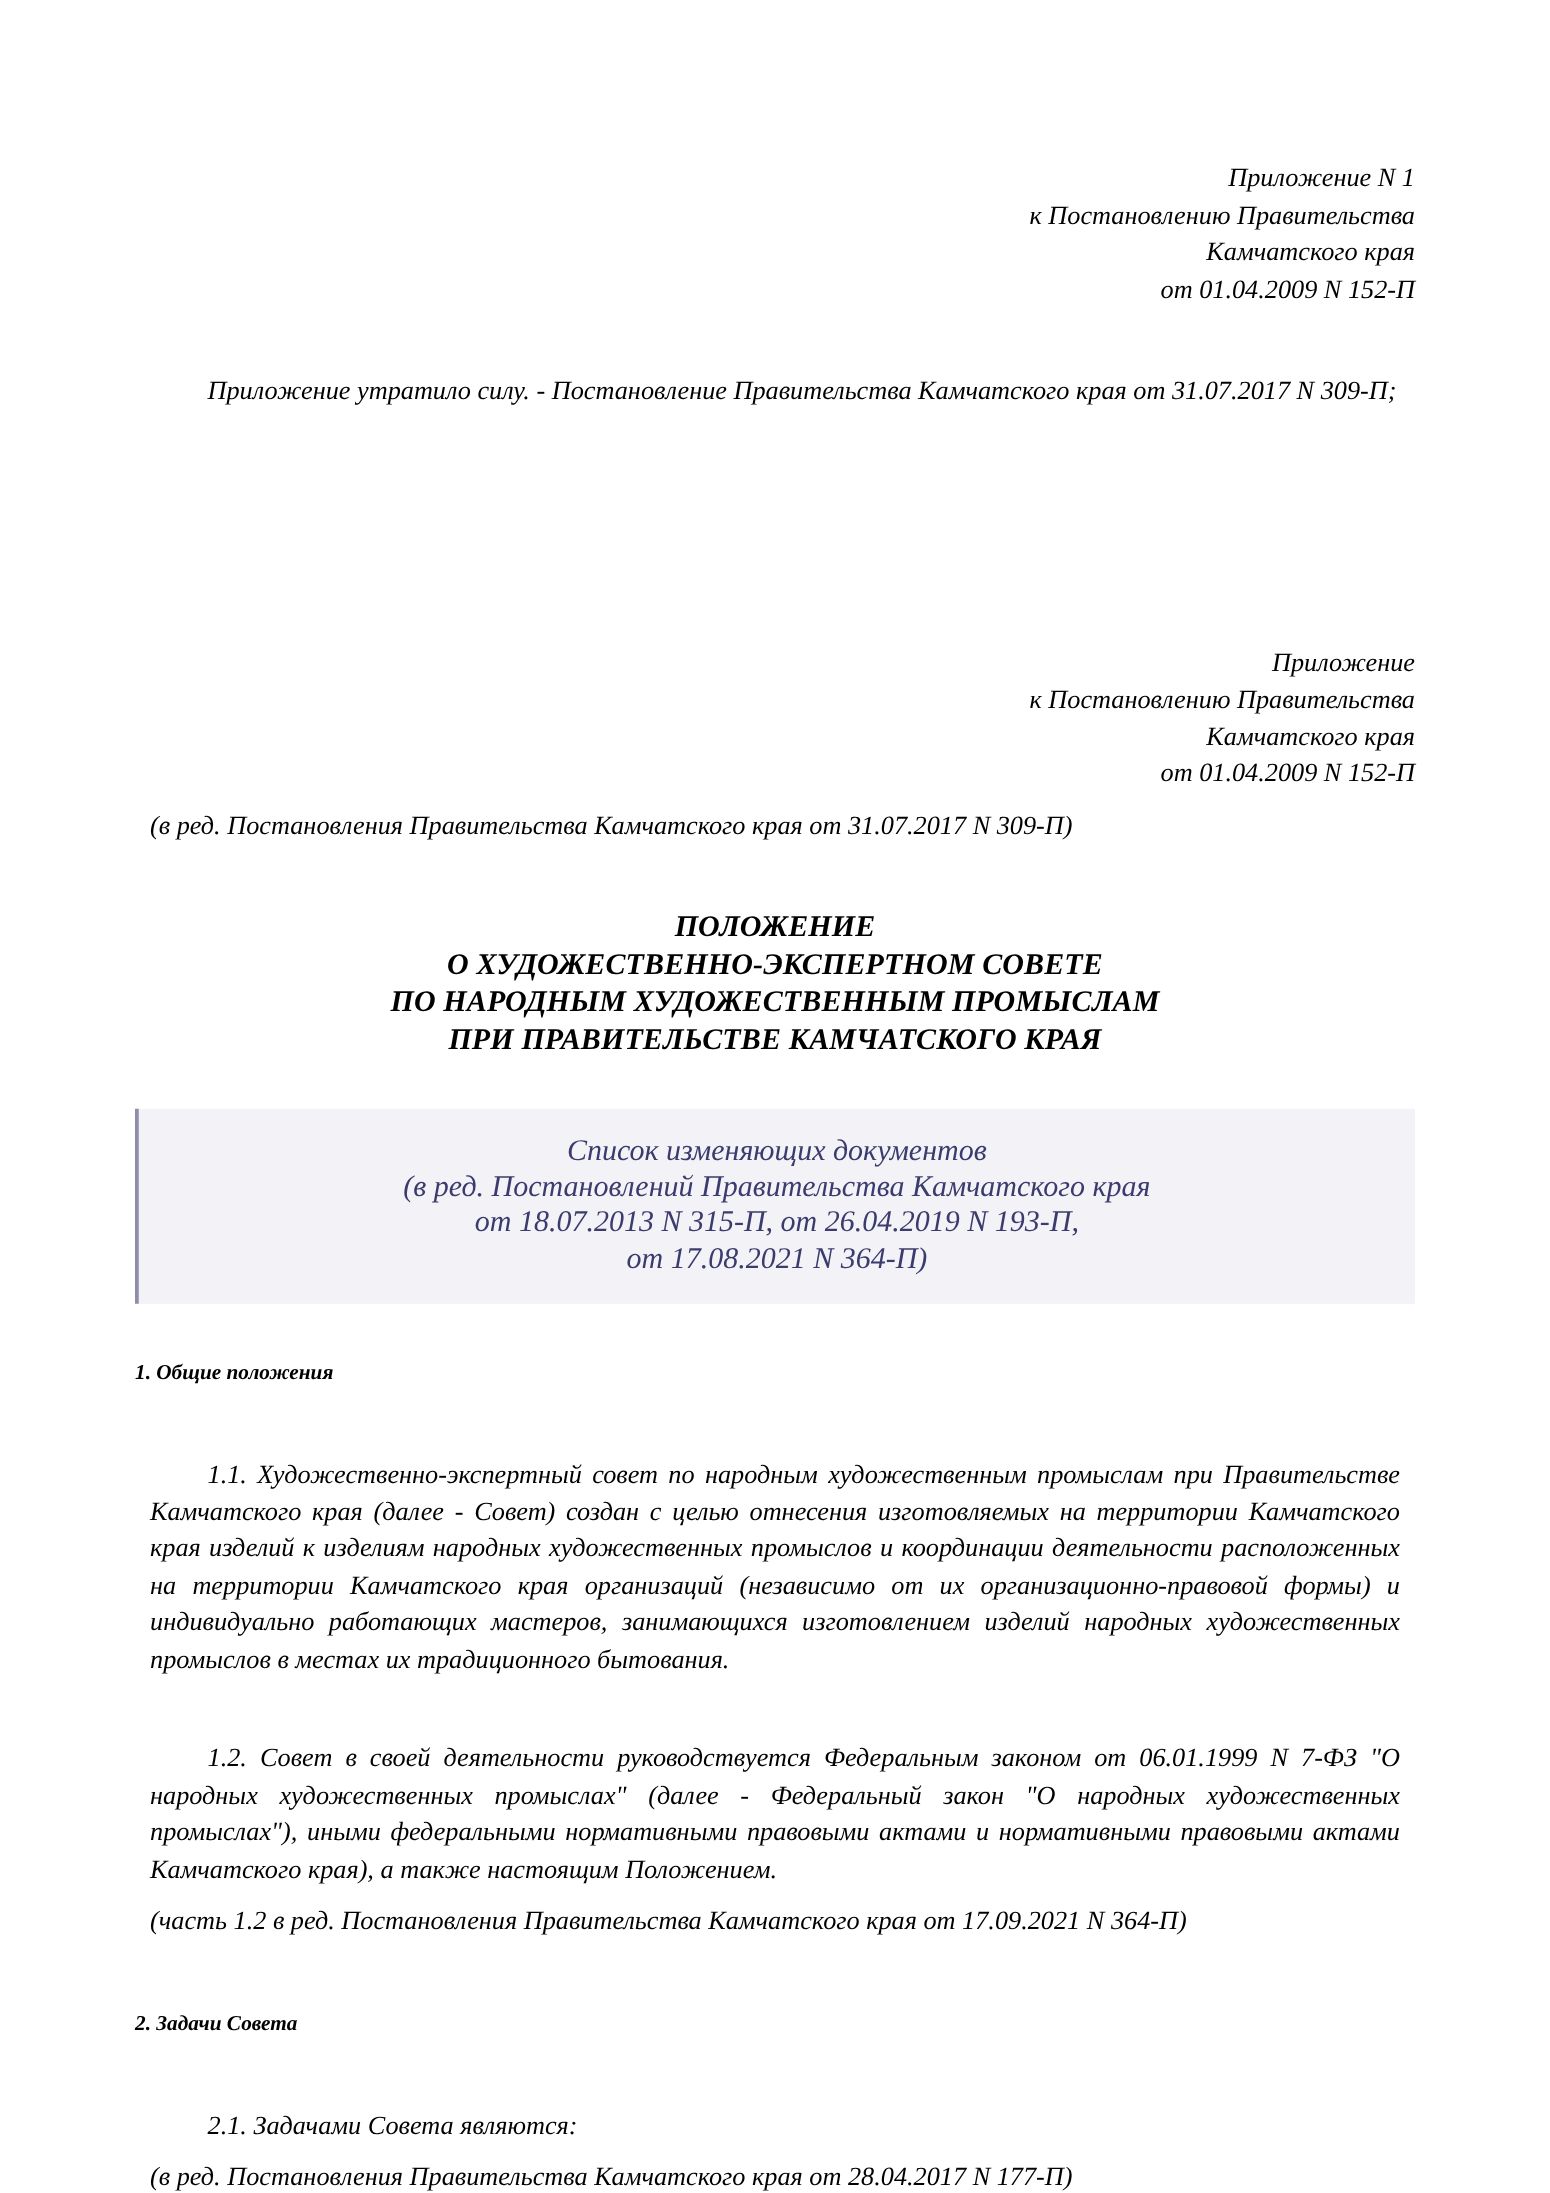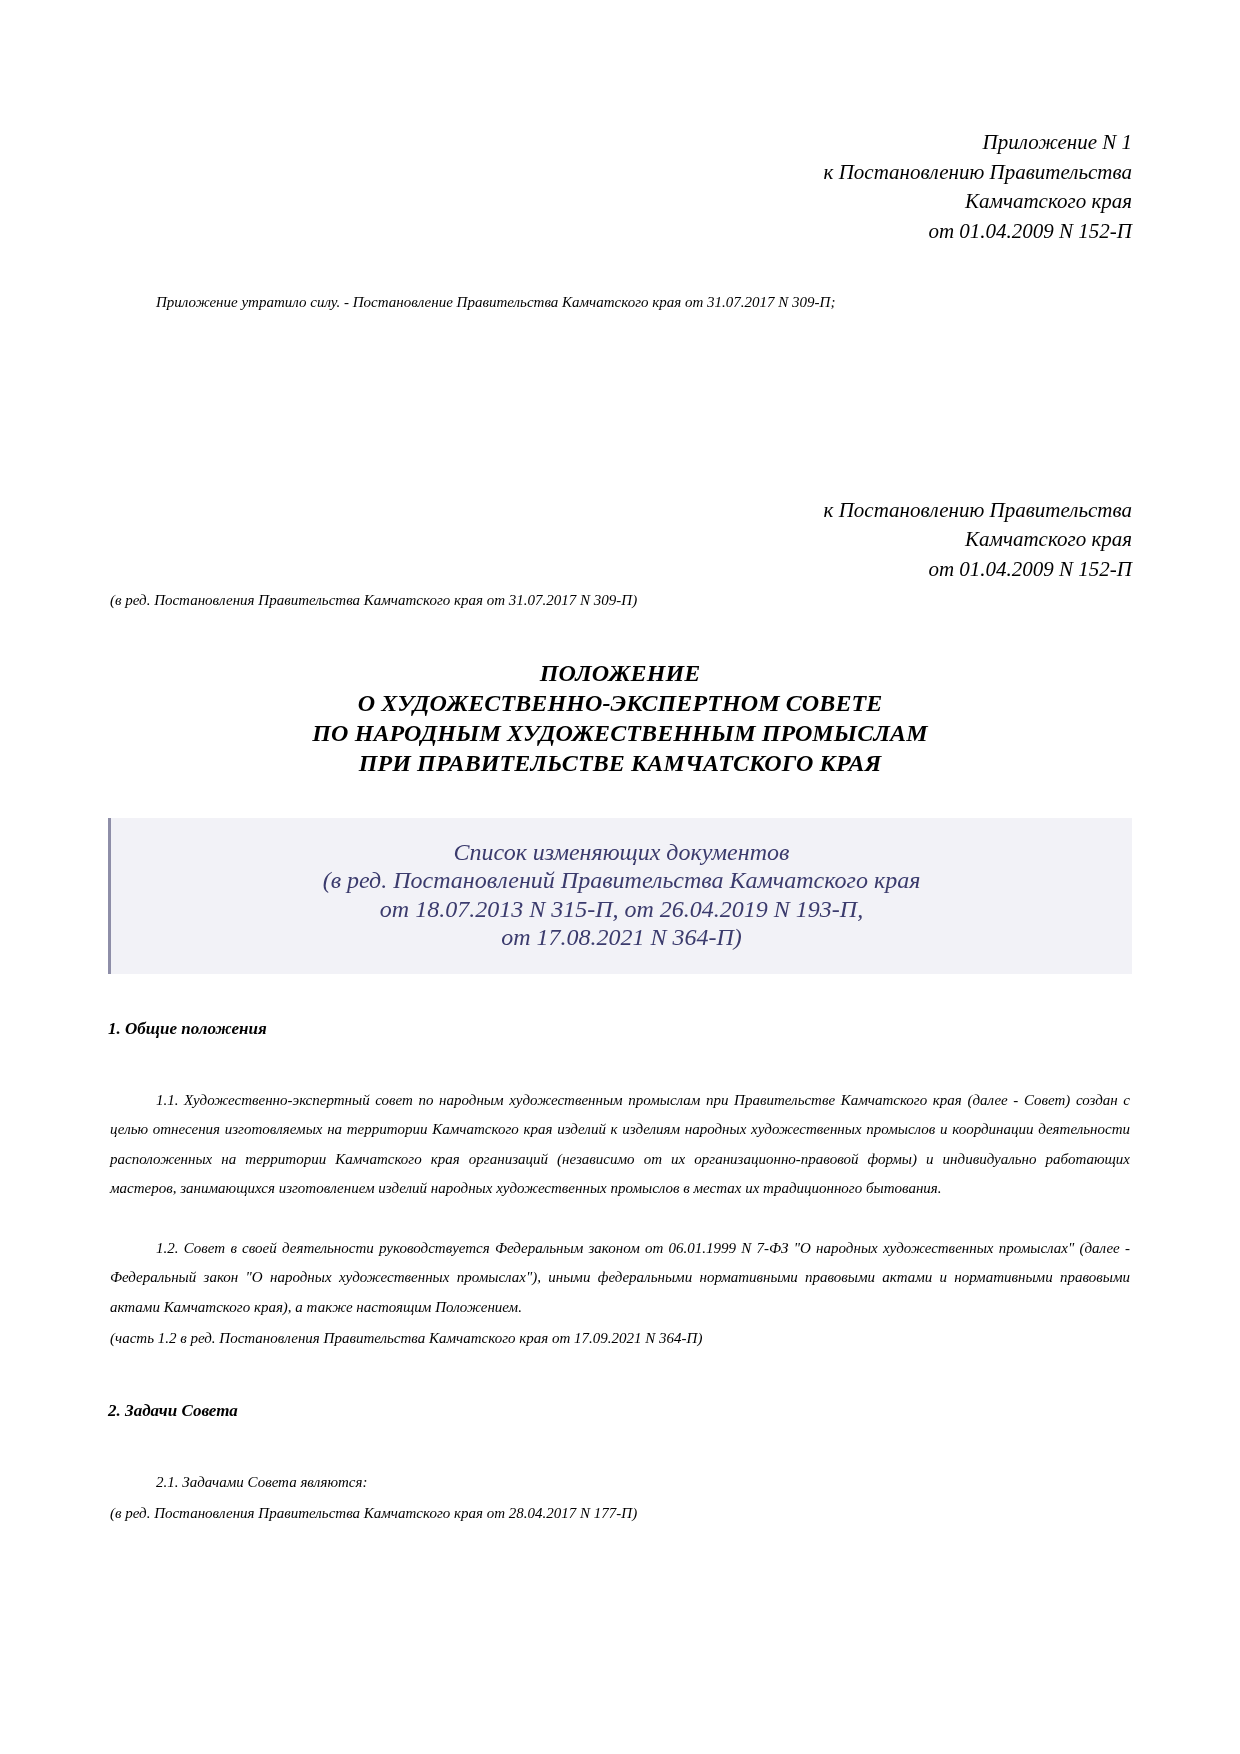--- a/index.html
+++ b/index.html
@@ -33,22 +33,22 @@
     font-size: 21px;
     line-height: 29.5px;
   }
   .ref-block .ref-line {
     display: block;
     white-space: nowrap;
   }
 
   
   p.para {
-    margin: 2px;
-    font-size: 15px;
+    margin: 12px;
+    font-size: 21px;
     line-height: 29.5px;
     text-align: justify;
     text-justify: inter-word;
   }
   p.indent {
     text-indent: 46px;
   }
   p.noindent {
     text-indent: 0;
   }
@@ -103,20 +103,21 @@
       <span class="ref-line">от 01.04.2009 N 152-П</span>
     </div>
 
     <div class="spacer-md"></div>
 
     <p class="para indent">Приложение утратило силу. - Постановление Правительства Камчатского края от 31.07.2017 N 309-П;</p>
 
     <div class="spacer-lg"></div>
 
     <div class="ref-block">
+      <span class="ref-line">Приложение</span>
       <span class="ref-line">к Постановлению Правительства</span>
       <span class="ref-line">Камчатского края</span>
       <span class="ref-line">от 01.04.2009 N 152-П</span>
     </div>
 
     <p class="para noindent">(в ред. Постановления Правительства Камчатского края от 31.07.2017 N 309-П)</p>
 
     <div class="spacer-md"></div>
 
     <div class="doc-title">

